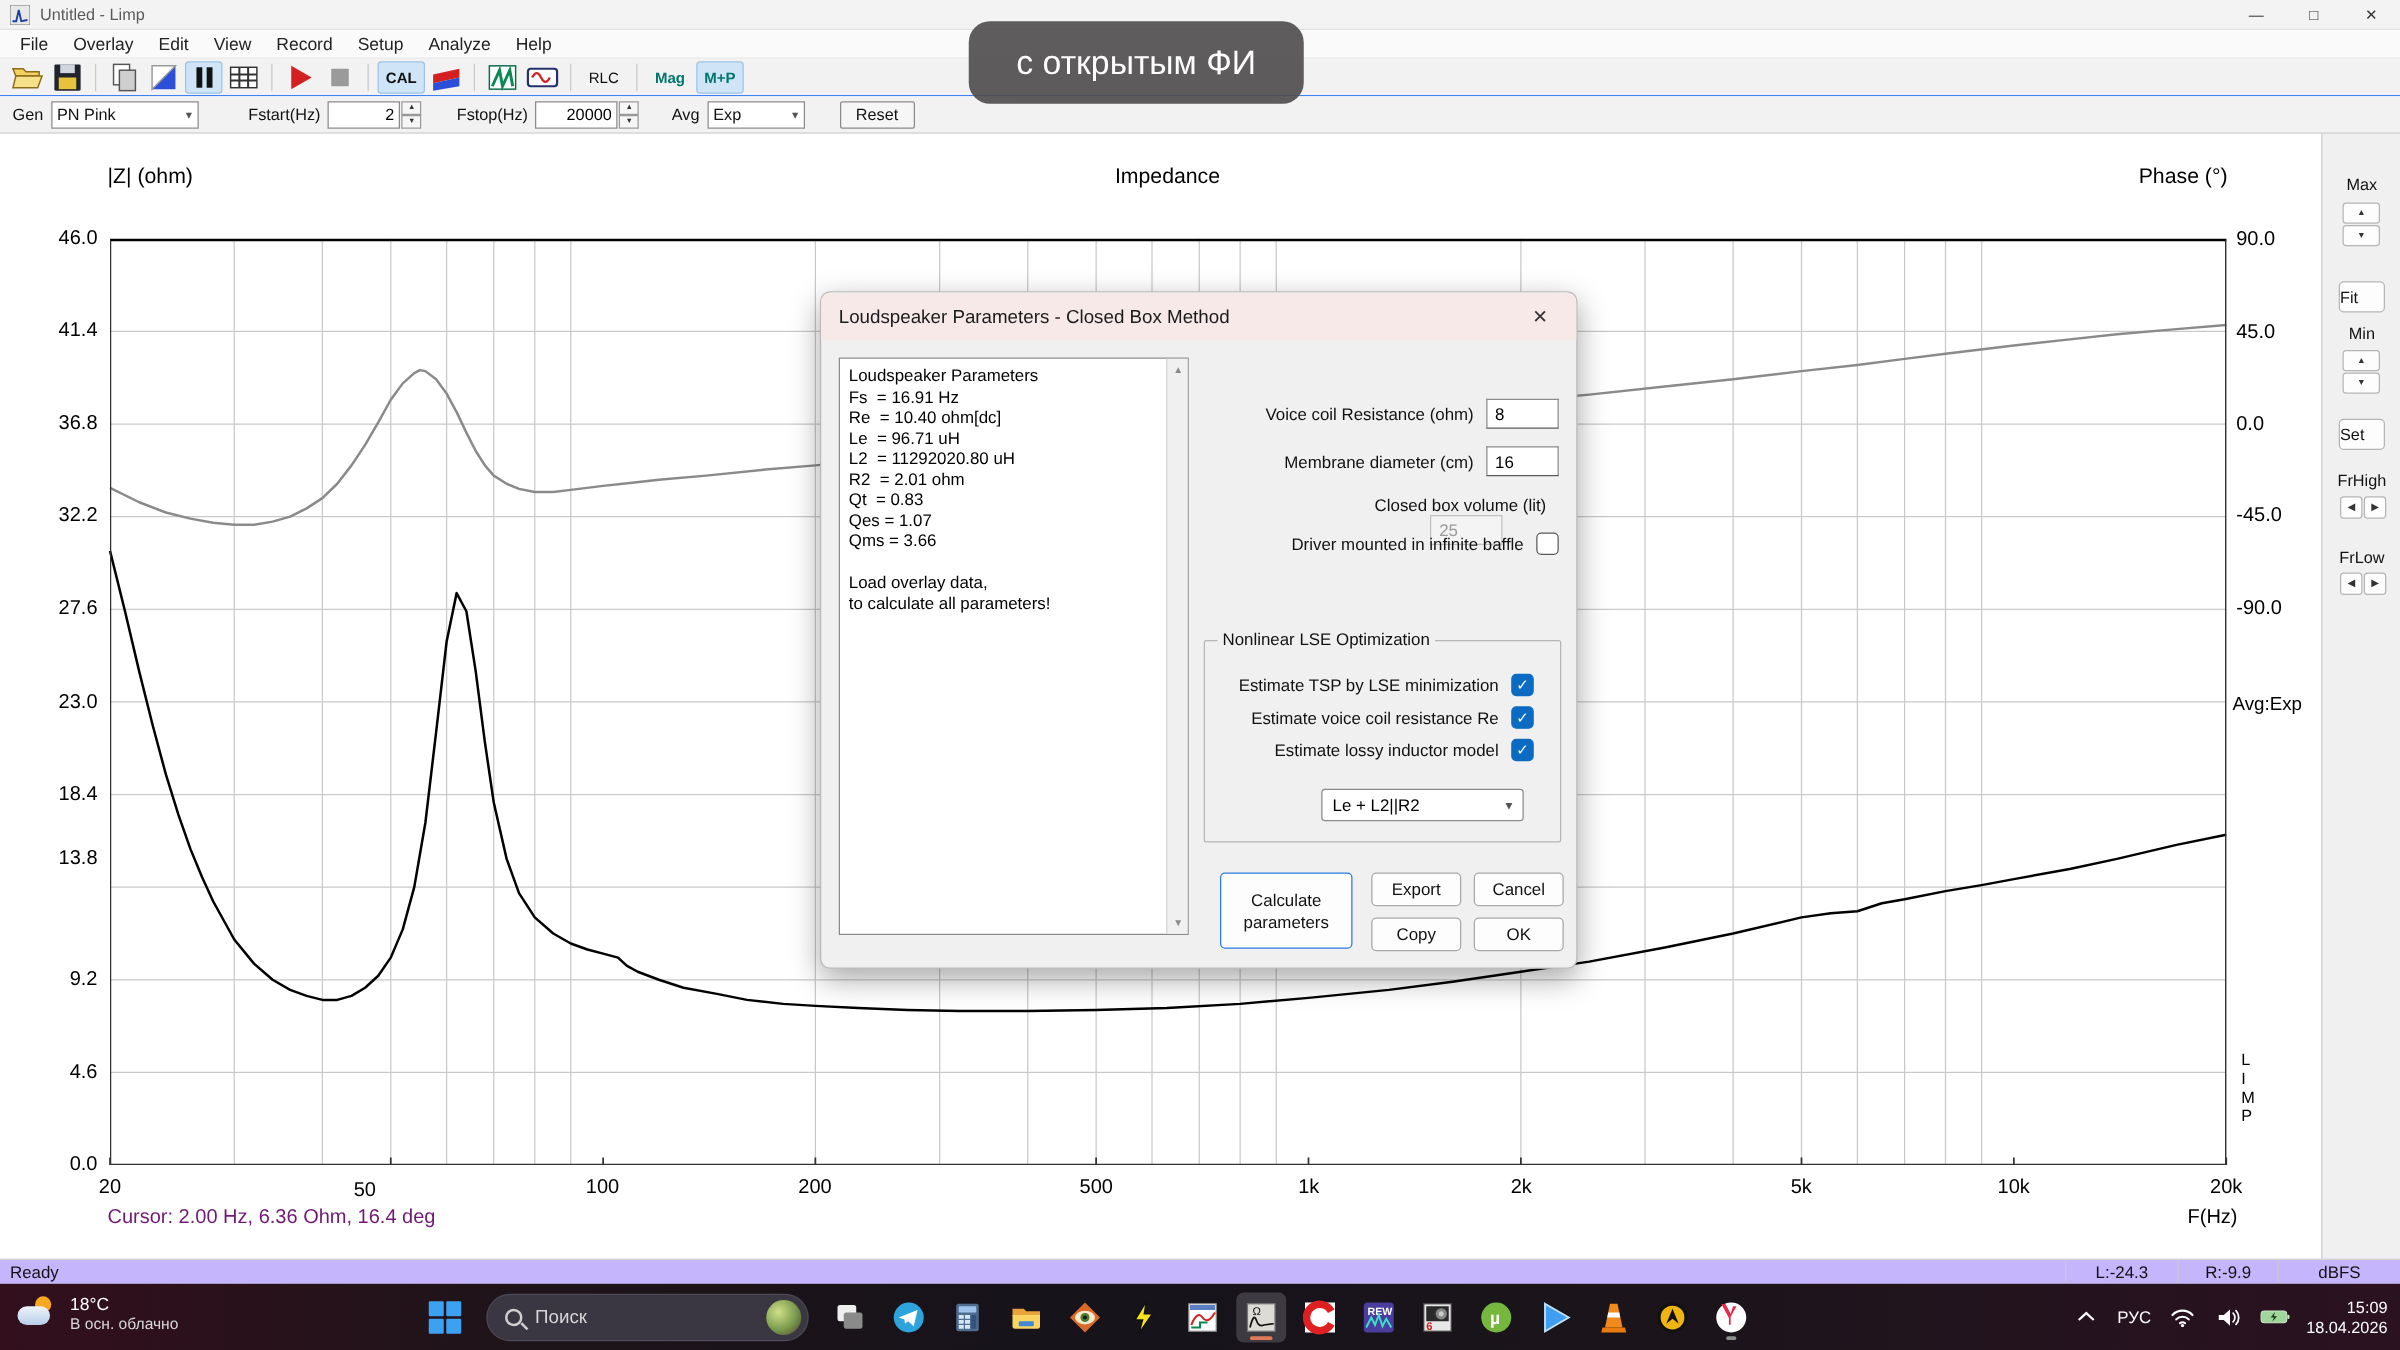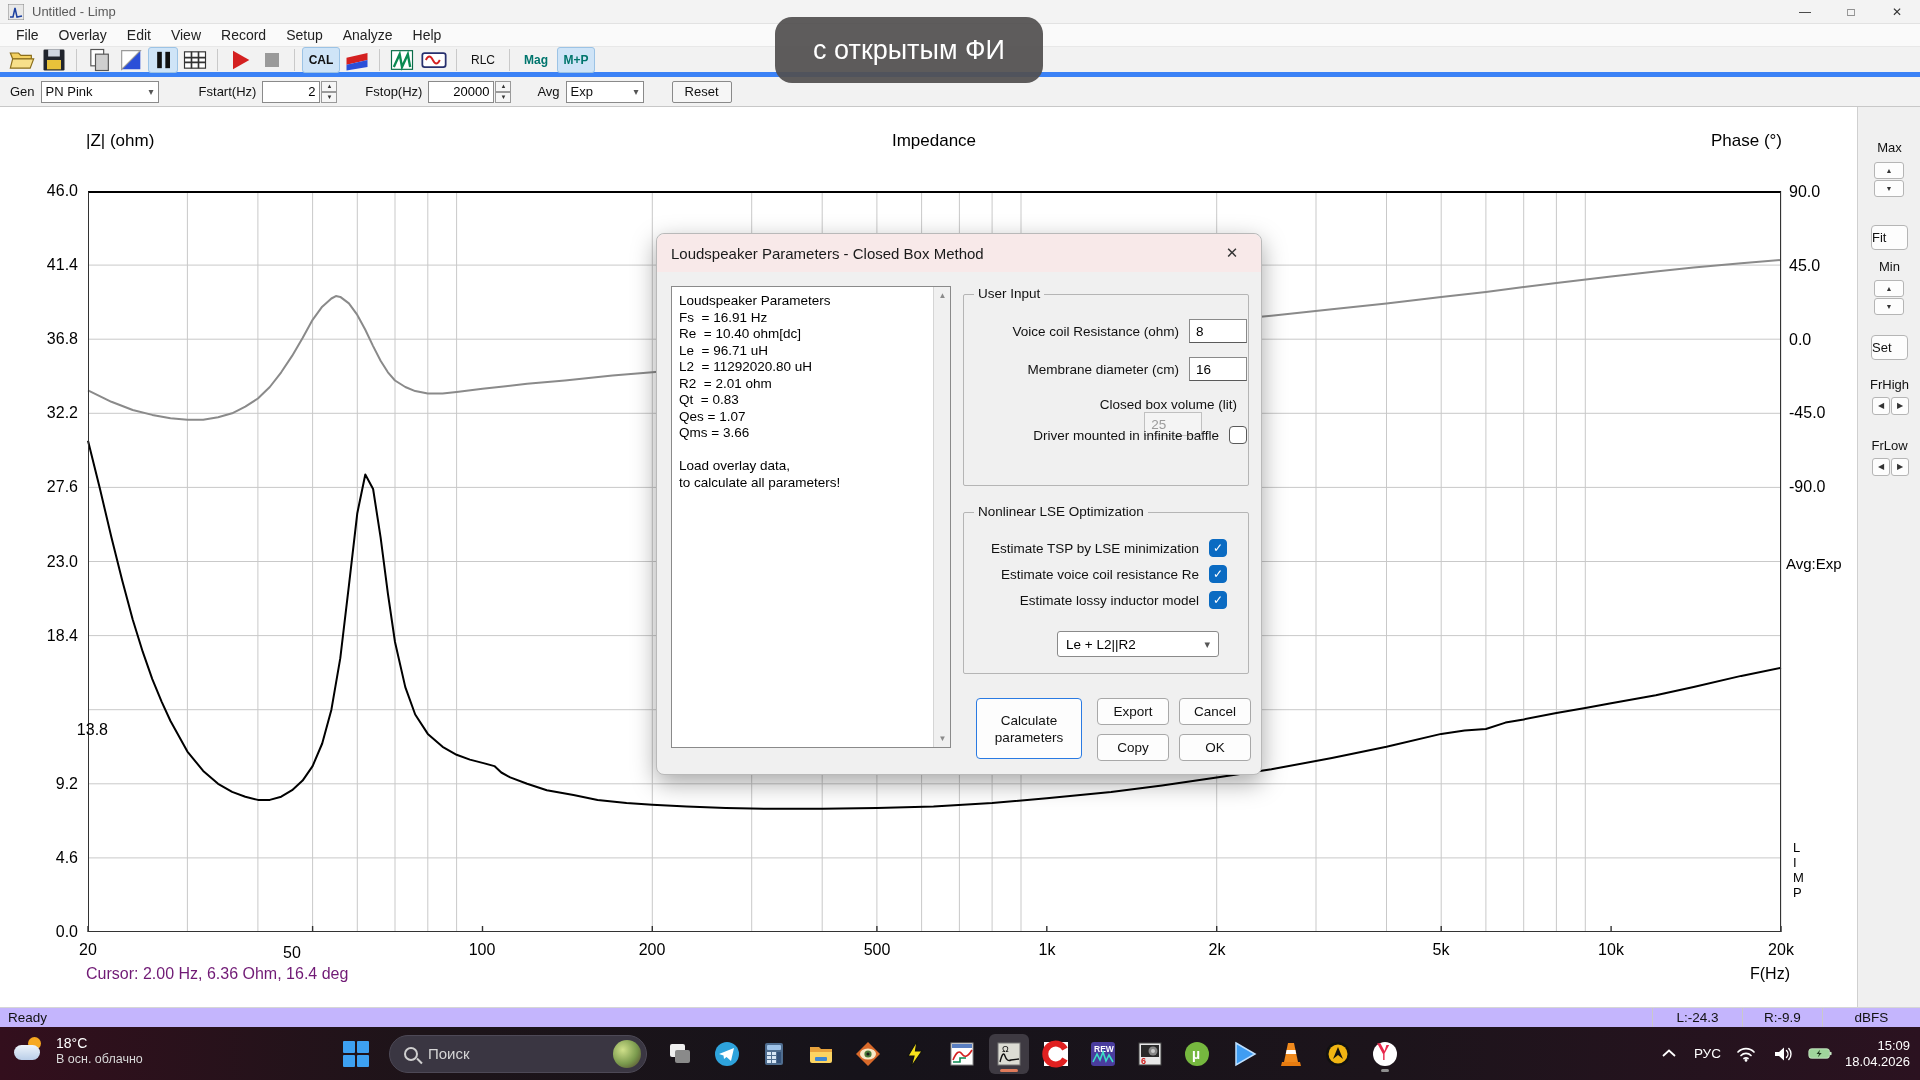--- a/index.html
+++ b/index.html
@@ -5,21 +5,21 @@
   *{margin:0;padding:0;box-sizing:border-box;font-family:"Liberation Sans",sans-serif;}
   html,body{width:1920px;height:1080px;overflow:hidden;background:#fff;}
   
   #titlebar{position:absolute;left:0;top:0;width:1920px;height:24px;background:#f3f3f3;display:flex;align-items:center;border-bottom:1px solid #e2e2e2;}
   #titlebar .app-ico{width:16px;height:16px;margin:0 8px 0 8px;}
   #titlebar .ttl{font-size:13px;color:#5a5a5a;}
   #wincontrols{position:absolute;right:0;top:0;height:24px;display:flex;}
   .wcbtn{width:46px;height:24px;display:flex;align-items:center;justify-content:center;font-size:12px;color:#333;}
   #menubar{position:absolute;left:0;top:24px;width:1920px;height:23px;background:#fafafa;display:flex;align-items:center;padding-left:6px;border-bottom:1px solid #e8e8e8;}
   .menu-item{font-size:14px;color:#222;padding:2px 10px;}
-  #toolbar{position:absolute;left:0;top:47px;width:1920px;height:30px;background:#f2f2f2;display:flex;align-items:center;padding-left:6px;border-bottom:5px solid #3b82f6;}
+  #toolbar{position:absolute;left:0;top:47px;width:1920px;height:30px;background:#f2f2f2;display:flex;align-items:center;padding-left:6px;border-bottom:1px solid #3b82f6;}
   .tbtn{width:30px;height:26px;display:flex;align-items:center;justify-content:center;border:1px solid transparent;border-radius:3px;margin:0 1px;font-size:12px;font-weight:bold;color:#111;}
   .tbtn.wide{width:38px;}
   .tbtn.active{background:#cfe4f7;border-color:#9cc3e5;}
   .tbtn.teal{color:#00756d;}
   .tsep{width:1px;height:22px;background:#c9c9c9;margin:0 6px;}
   
   #ctlrow{position:absolute;left:0;top:77px;width:1920px;height:30px;background:#f2f2f2;display:flex;align-items:center;border-bottom:1px solid #c8c8c8;font-size:13px;color:#111;}
   .ctl-label{margin:0 6px;}
   .combo{height:22px;background:#fff;border:1px solid #8a8a8a;display:flex;align-items:center;justify-content:space-between;padding:0 4px;font-size:13px;}
   .combo .chev{color:#555;font-size:10px;margin-left:6px;}
@@ -285,21 +285,21 @@
     </svg>
   <div id="plot-border"></div>
   <div id="ticks-layer">
       <div class="ticklabel tickL" style="left:0px;top:75px;">46.0</div>
       <div class="ticklabel tickL" style="left:0px;top:149px;">41.4</div>
       <div class="ticklabel tickL" style="left:0px;top:223px;">36.8</div>
       <div class="ticklabel tickL" style="left:0px;top:297px;">32.2</div>
       <div class="ticklabel tickL" style="left:0px;top:371px;">27.6</div>
       <div class="ticklabel tickL" style="left:0px;top:446px;">23.0</div>
       <div class="ticklabel tickL" style="left:0px;top:520px;">18.4</div>
-      <div class="ticklabel tickL" style="left:0px;top:614px;margin-left:30px;">13.8</div>
+      <div class="ticklabel tickL" style="left:0px;top:571px;">13.8</div>
       <div class="ticklabel tickL" style="left:0px;top:668px;">9.2</div>
       <div class="ticklabel tickL" style="left:0px;top:742px;">4.6</div>
       <div class="ticklabel tickL" style="left:0px;top:816px;">0.0</div>
       <div class="ticklabel" style="left:1789px;top:76px;width:60px;">90.0</div>
       <div class="ticklabel" style="left:1789px;top:150px;width:60px;">45.0</div>
       <div class="ticklabel" style="left:1789px;top:224px;width:60px;">0.0</div>
       <div class="ticklabel" style="left:1789px;top:297px;width:60px;">-45.0</div>
       <div class="ticklabel" style="left:1789px;top:371px;width:60px;">-90.0</div>
       <div class="ticklabel" style="left:58px;top:834px;width:60px;text-align:center;">20</div>
       <div class="ticklabel" style="left:283px;top:837px;width:60px;text-align:left;">50</div>
@@ -367,23 +367,20 @@
 Qms = 3.66
 
 Load overlay data,
 to calculate all parameters!</div>
     <div id="lb-scroll">
       <div class="sa" style="top:0;">▲</div>
       <div class="sa" style="bottom:0;">▼</div>
     </div>
   </div>
 
-  <div class="groupbox" style="left:306px;top:60px;width:286px;height:192px;">
-    <div class="gb-label">User Input</div>
-  </div>
   <div class="fieldrow" style="top:85px;">
     <span class="fl">Voice coil Resistance (ohm)</span>
     <input value="8" style="">
   </div>
   <div class="fieldrow" style="top:123px;">
     <span class="fl">Membrane diameter (cm)</span>
     <input value="16" style="">
   </div>
   <div class="fieldrow" style="top:163px;flex-direction:column;">
     <span class="fl">Closed box volume (lit)</span>

